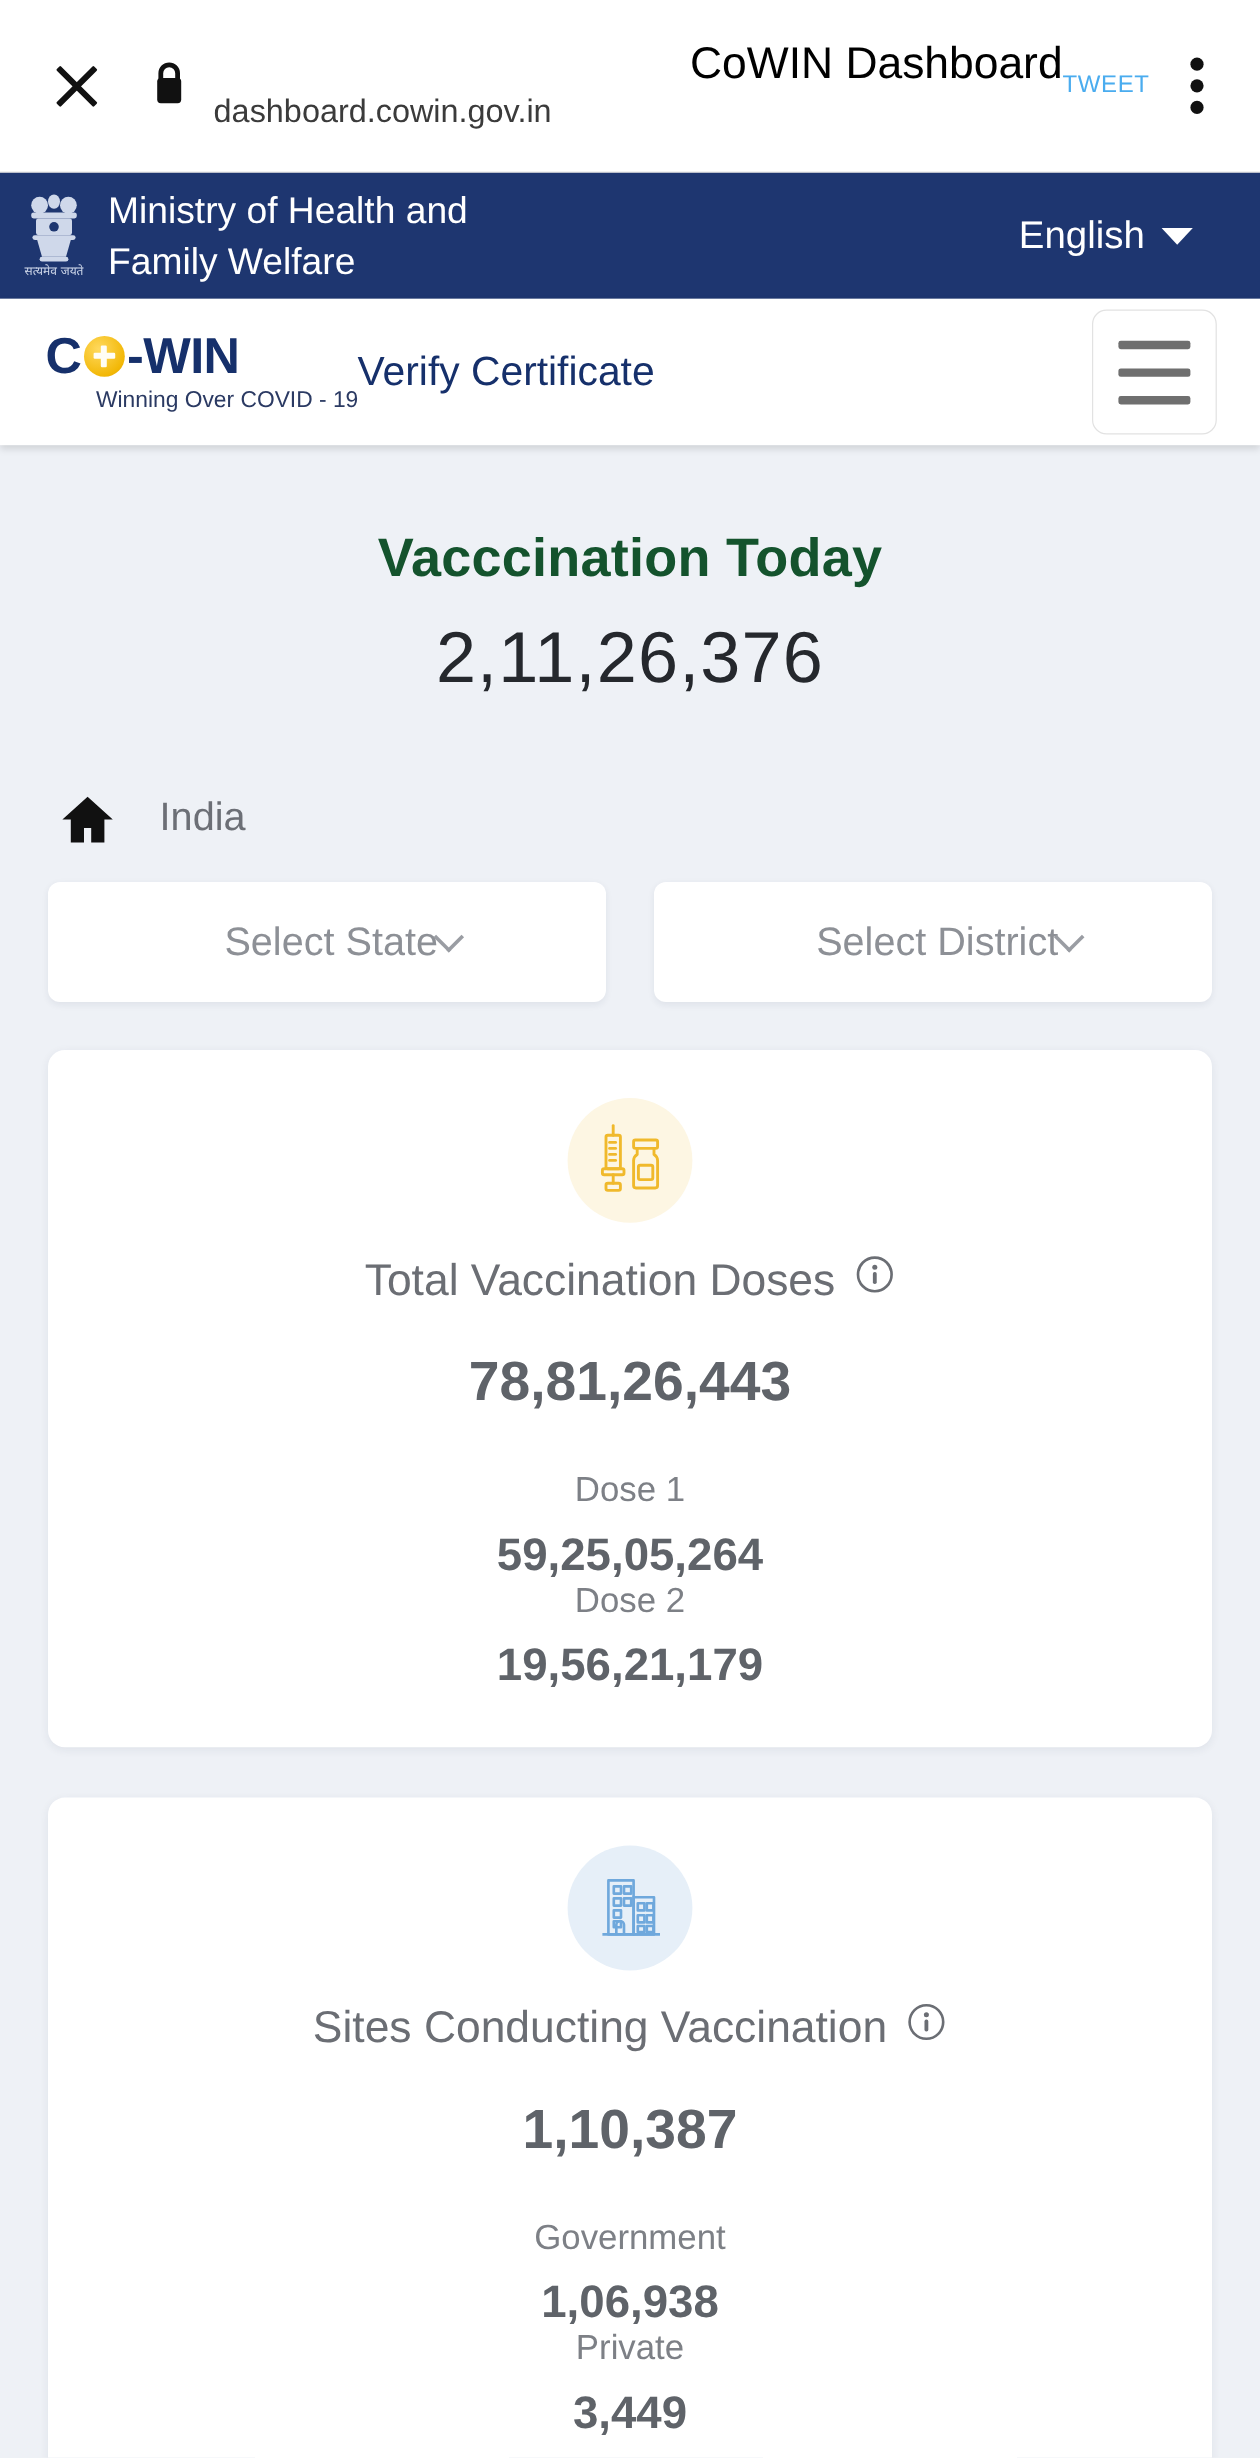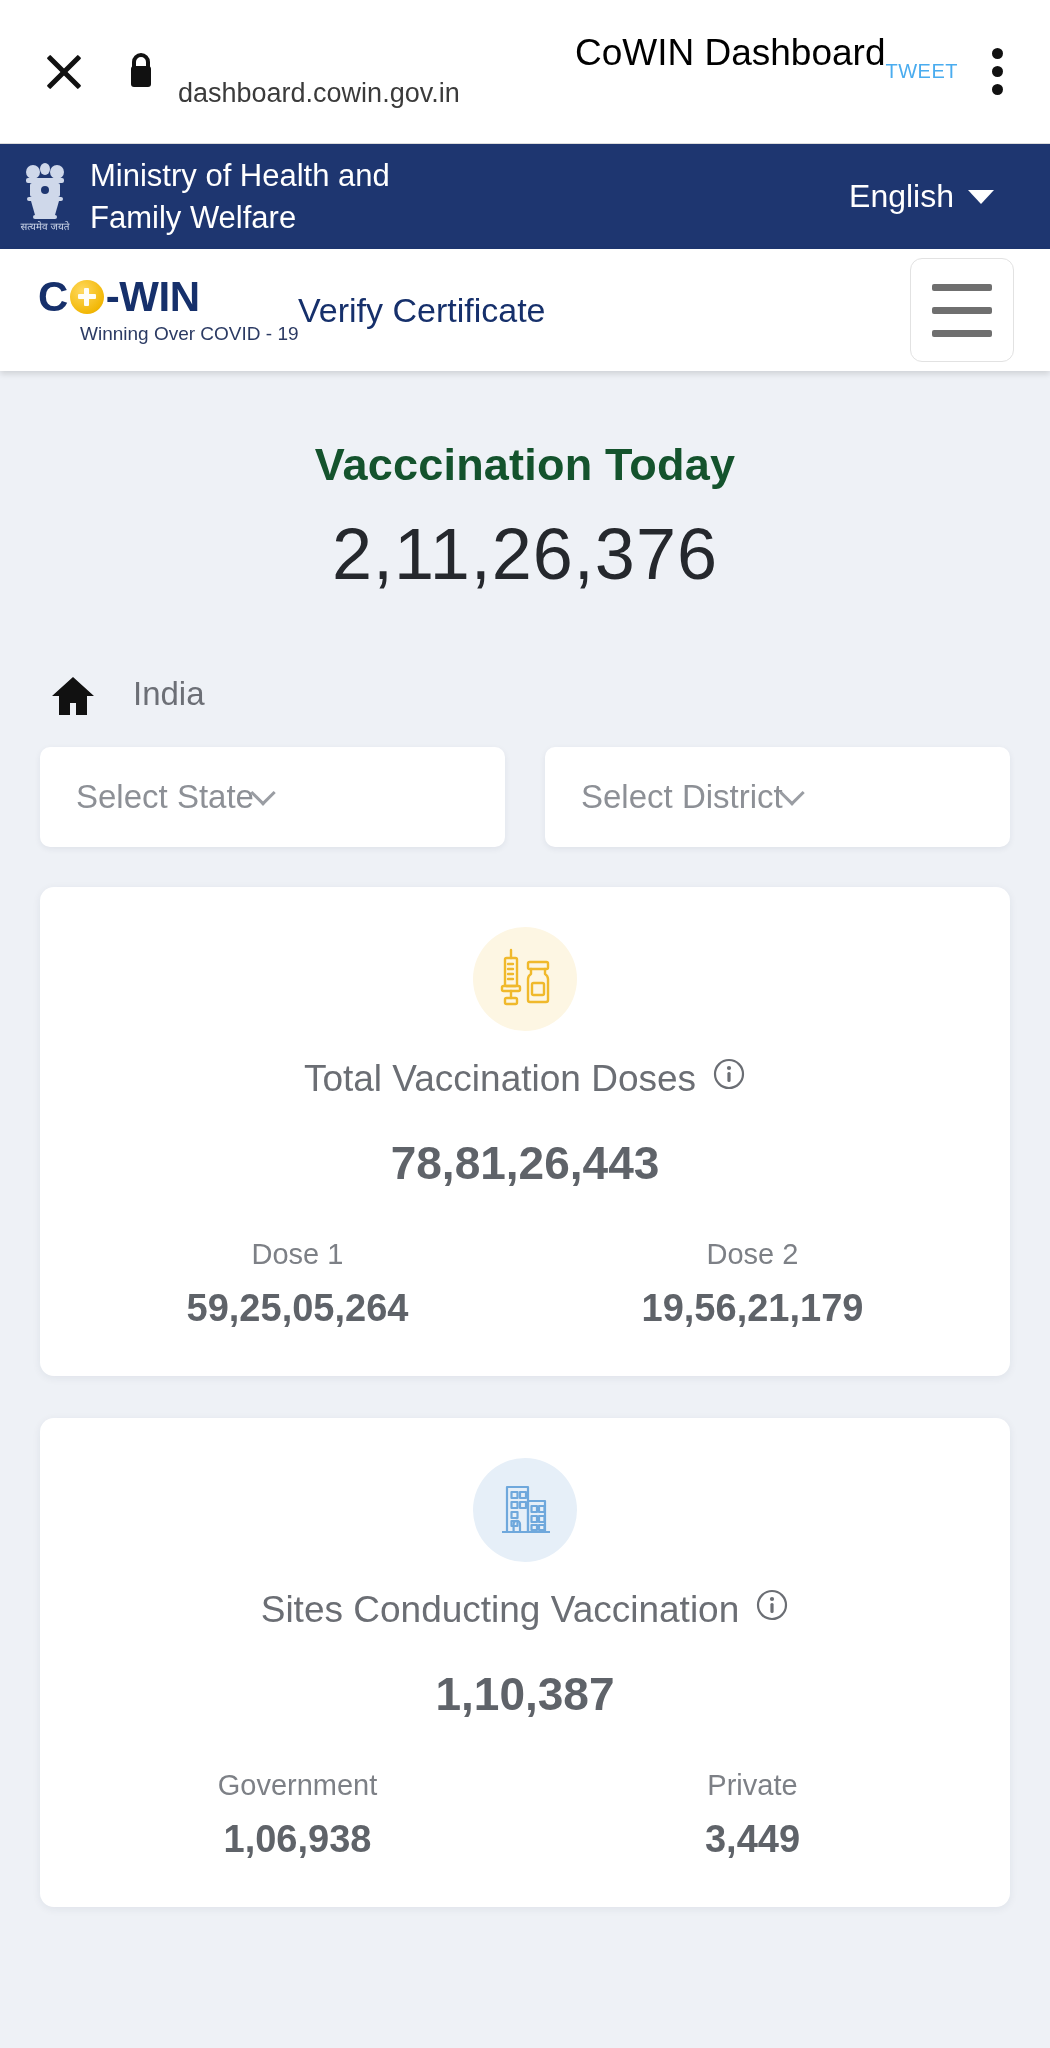--- a/index.html
+++ b/index.html
@@ -179,21 +179,21 @@
     text-align: center;
     padding: 68px 0 58px;
   }
   .hero-title {
     font-size: 45px;
     font-weight: bold;
     color: #14532d;
     letter-spacing: .2px;
   }
   .hero-number {
-    font-size: 72px;
+    font-size: 60px;
     color: #25282d;
     margin-top: 22px;
     letter-spacing: 1px;
   }
 
   
   .content { background: #eef1f6; padding: 0 40px; }
 
   .breadcrumb {
     display: flex;
@@ -205,21 +205,21 @@
 
   .filters { display: flex; gap: 40px; padding-bottom: 40px; }
   .select-box {
     flex: 1 1 0;
     height: 100px;
     background: #ffffff;
     border-radius: 10px;
     box-shadow: 0 2px 6px rgba(30,40,70,.07);
     display: flex;
     align-items: center;
-    justify-content: flex-start;
+    justify-content: center;
     padding: 0 11px 0 36px;
   }
   .select-label { font-size: 33px; color: #8d9096; }
   .chev {
     width: 18px; height: 18px;
     border-right: 3px solid #9a9da3;
     border-bottom: 3px solid #9a9da3;
     transform: rotate(45deg);
     margin-bottom: 8px;
   }
@@ -256,21 +256,21 @@
     justify-content: center;
     gap: 16px;
     margin-bottom: 36px;
   }
   .card-total {
     font-size: 46px;
     font-weight: bold;
     color: #5f6369;
     margin-bottom: 48px;
   }
-  .split-row { display: flex; }
+  .split-row { display: flex; flex-direction: column; }
   .split-col { flex: 1 1 0; text-align: center; }
   .split-label {
     font-size: 29px;
     color: #7d8086;
     margin-bottom: 16px;
   }
   .split-value {
     font-size: 38px;
     font-weight: bold;
     color: #5f6369;

